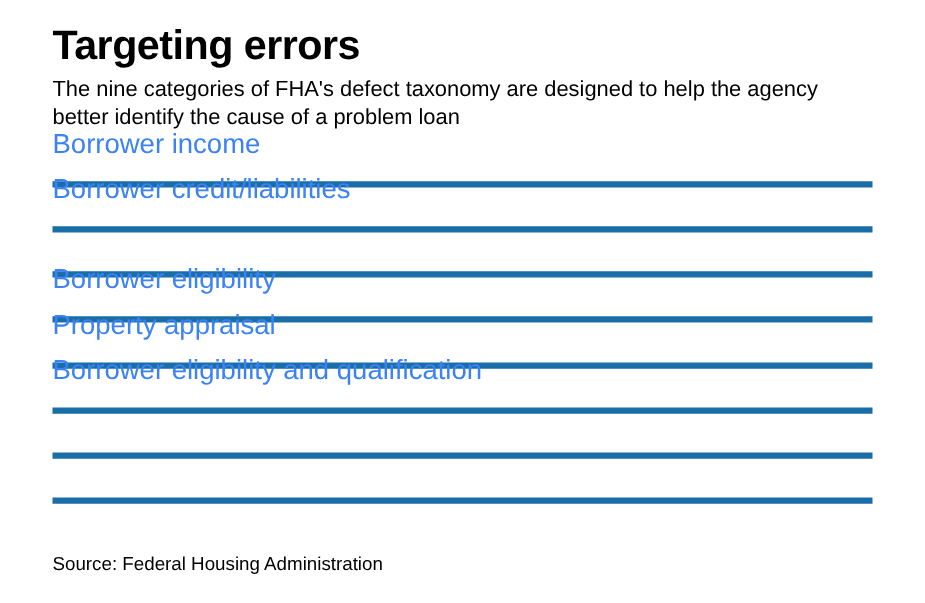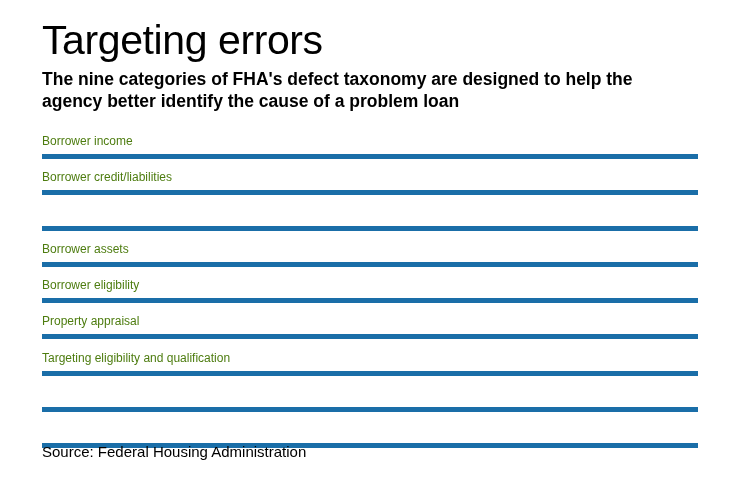--- a/index.html
+++ b/index.html
@@ -15,49 +15,48 @@
     overflow: hidden;
   }
   .figure {
     position: relative;
     width: 740px;
     height: 482px;
     box-sizing: border-box;
     padding: 18px 42px 0 42px;
   }
   .title {
-    font-size: 41px;
-    font-weight: normal;
+    font-size: 33px;
+    font-weight: bold;
     letter-spacing: -0.4px;
     line-height: 1.08;
     margin: 0 0 6px 0;
     color: #000000;
   }
   .subtitle {
     font-size: 17.5px;
     line-height: 1.26;
     margin: 0 0 10px 0;
     color: #000000;
     max-width: 640px;
-    font-weight: bold;
   }
   .rows {
     margin-top: 4px;
   }
   .row {
     position: relative;
     height: 36.2px;
   }
   .row-label {
-    font-size: 12px;
+    font-size: 22px;
     line-height: 1;
-    color: #4d7c0f;
+    color: #3b82f6;
     position: absolute;
     left: 0;
-    bottom: 12px;
+    bottom: 24px;
     white-space: nowrap;
   }
   .row-bar {
     position: absolute;
     left: 0;
     bottom: 0;
     height: 5px;
     background: #1a6ea8;
   }
   .source {
@@ -87,37 +86,33 @@
 
     <div class="row">
       <span class="row-label">Borrower credit/liabilities</span>
       <span class="row-bar" style="width: 100%; background: rgb(26, 110, 168);"></span>
     </div>
 
     <div class="row">
       <span class="row-bar" style="width: 100%; background: rgb(26, 110, 168);"></span>
     </div>
 
-    <div class="row">
-      <span class="row-label">Borrower assets</span>
-      <span class="row-bar" style="width: 100%; background: rgb(26, 110, 168);"></span>
-    </div>
 
     <div class="row">
       <span class="row-label">Borrower eligibility</span>
       <span class="row-bar" style="width: 100%; background: rgb(26, 110, 168);"></span>
     </div>
 
     <div class="row">
       <span class="row-label">Property appraisal</span>
       <span class="row-bar" style="width: 100%; background: rgb(26, 110, 168);"></span>
     </div>
 
     <div class="row">
-      <span class="row-label">Targeting eligibility and qualification</span>
+      <span class="row-label">Borrower eligibility and qualification</span>
       <span class="row-bar" style="width: 100%; background: rgb(26, 110, 168);"></span>
     </div>
 
     <div class="row">
       <span class="row-bar" style="width: 100%; background: rgb(26, 110, 168);"></span>
     </div>
 
     <div class="row">
       <span class="row-bar" style="width: 100%; background: rgb(26, 110, 168);"></span>
     </div>

